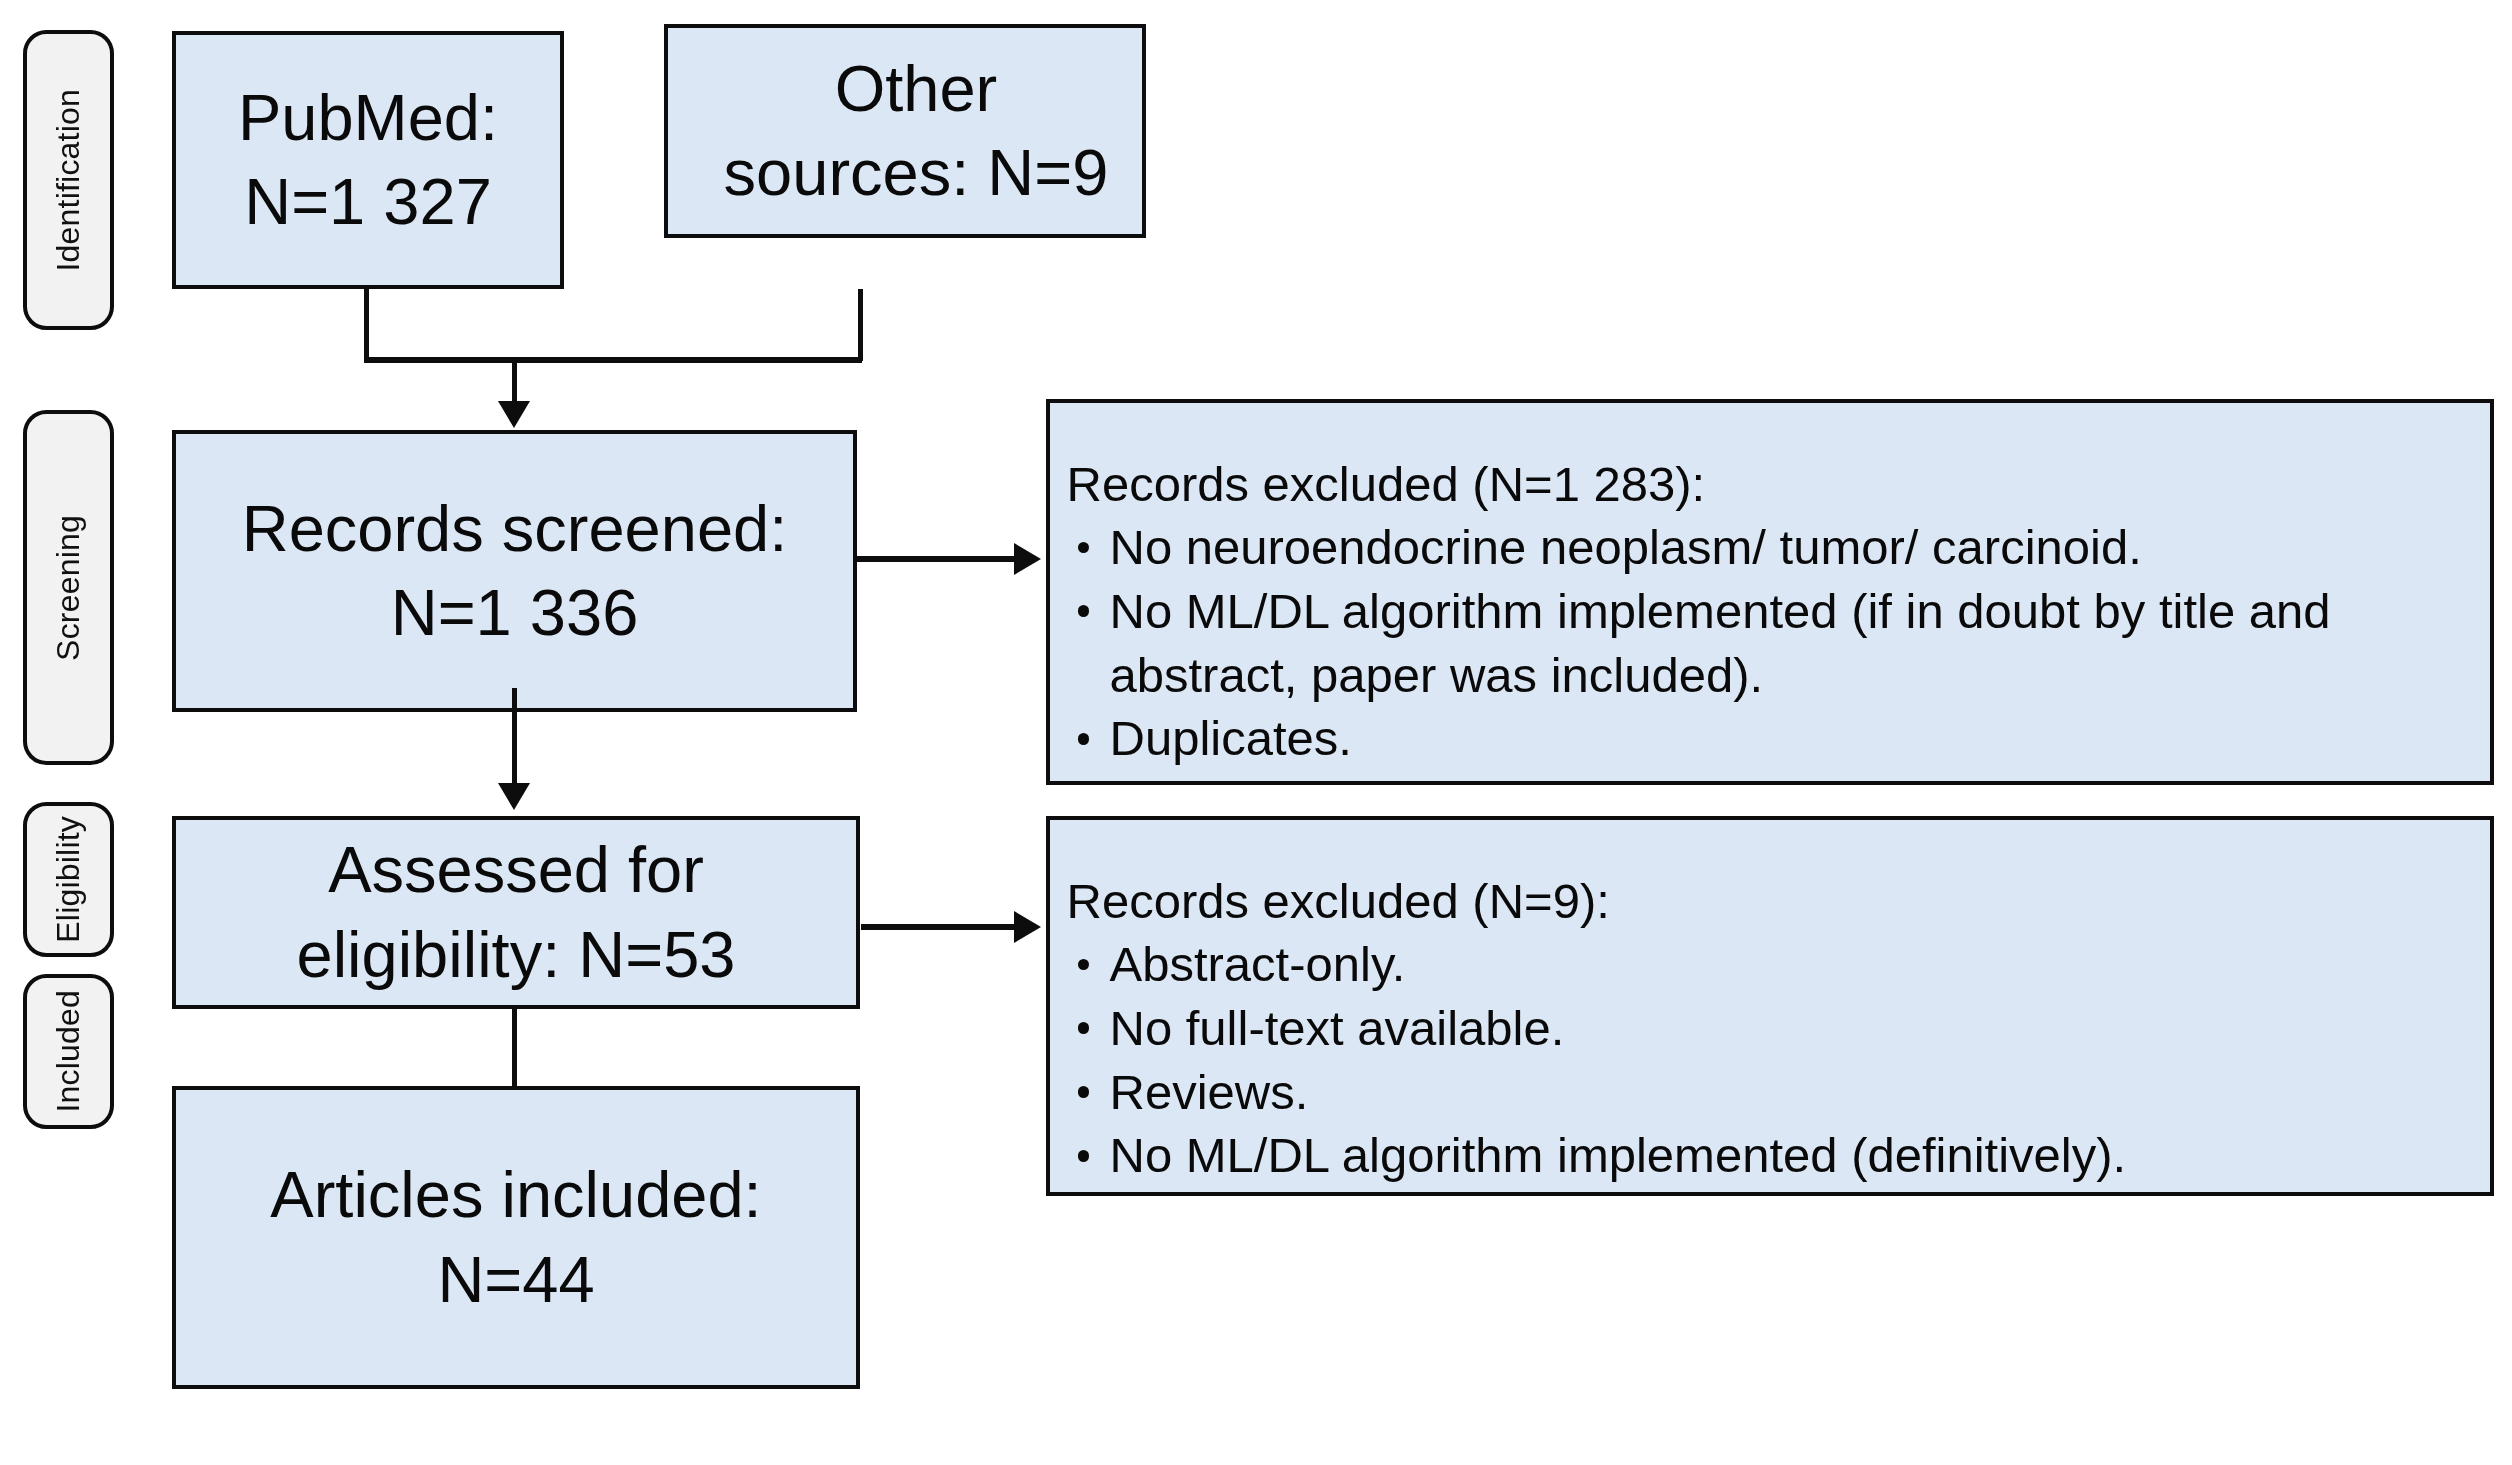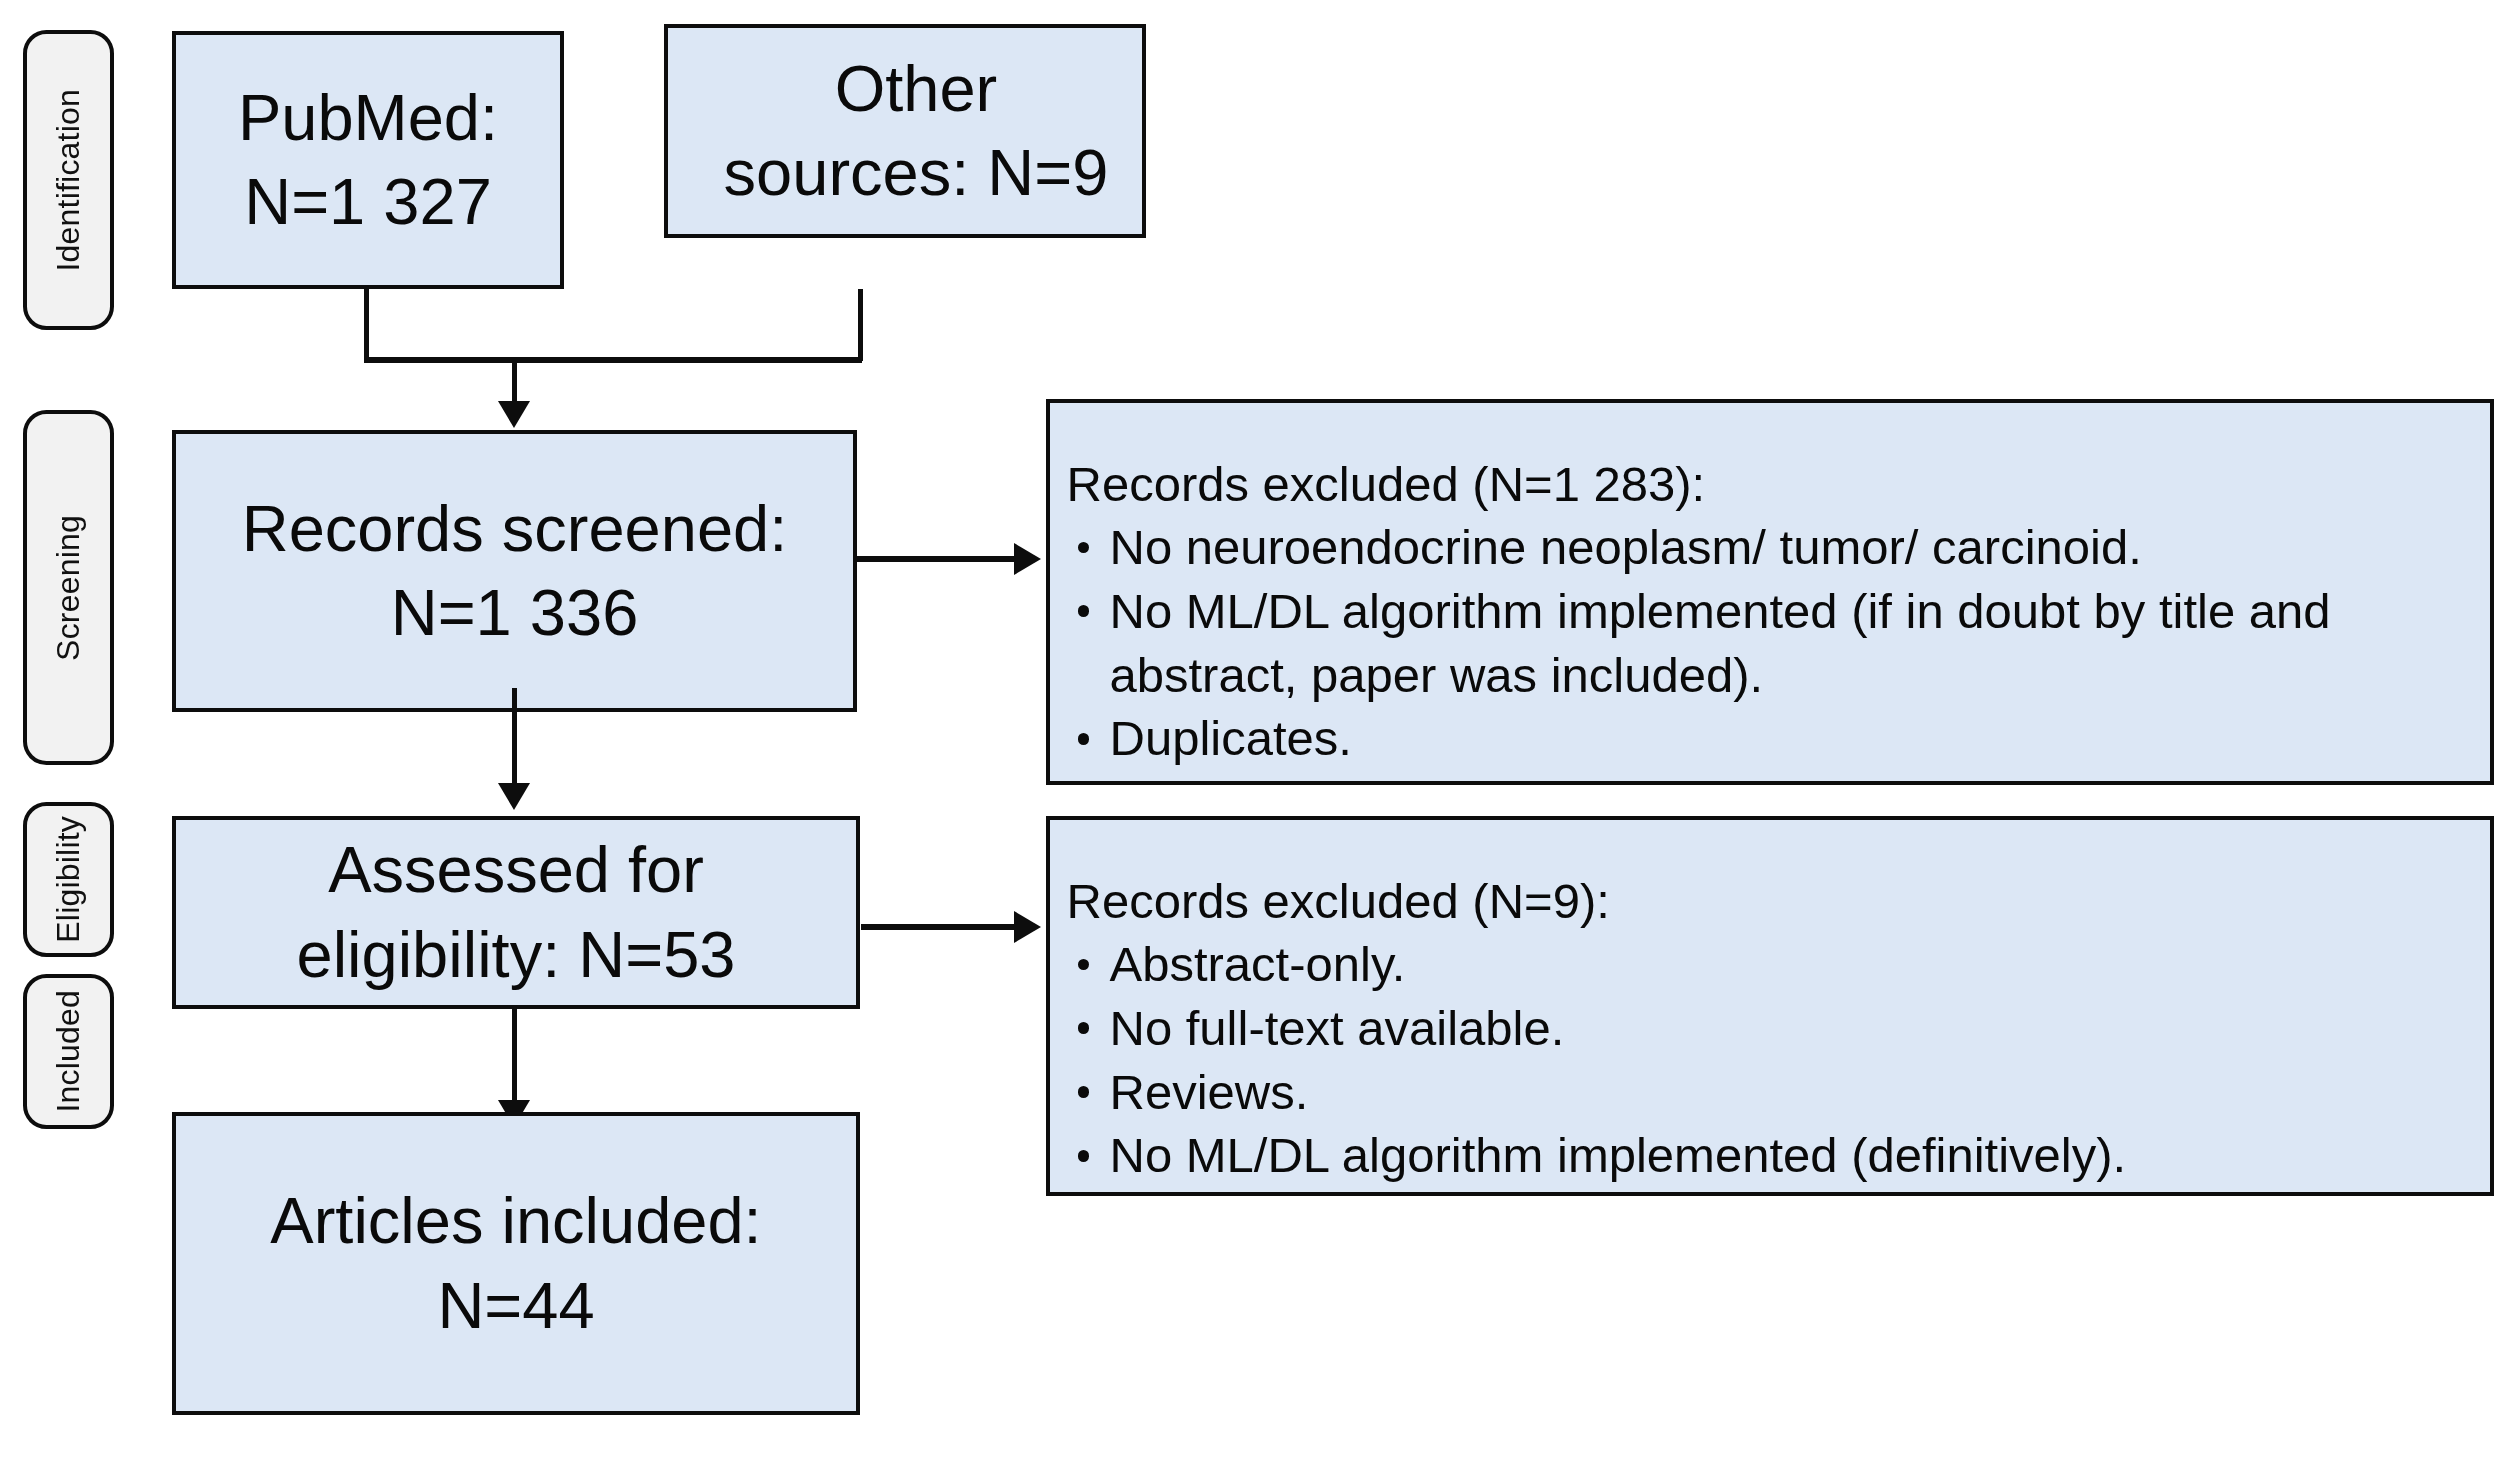--- a/index.html
+++ b/index.html
@@ -179,19 +179,19 @@
       <li>
         <span class="bullet"></span>
         <span>No ML/DL algorithm implemented (definitively).</span>
       </li>
     </ul>
   </div>
 
   <div class="conn vline" style="left:512px;top:1009px;width:4.8px;height:93px;"></div>
   <div class="arrow-down" style="left:498px;top:1100px;"></div>
 
-  <div class="flow-box box-center" style="left:172px;top:1112px;width:688px;height:303px;">
+  <div class="flow-box box-center" style="left:172px;top:1086px;width:688px;height:303px;">
     <span class="ln">Articles included:</span>
     <span class="ln">N=44</span>
   </div>
 
 </div>
 
 
 </body></html>

